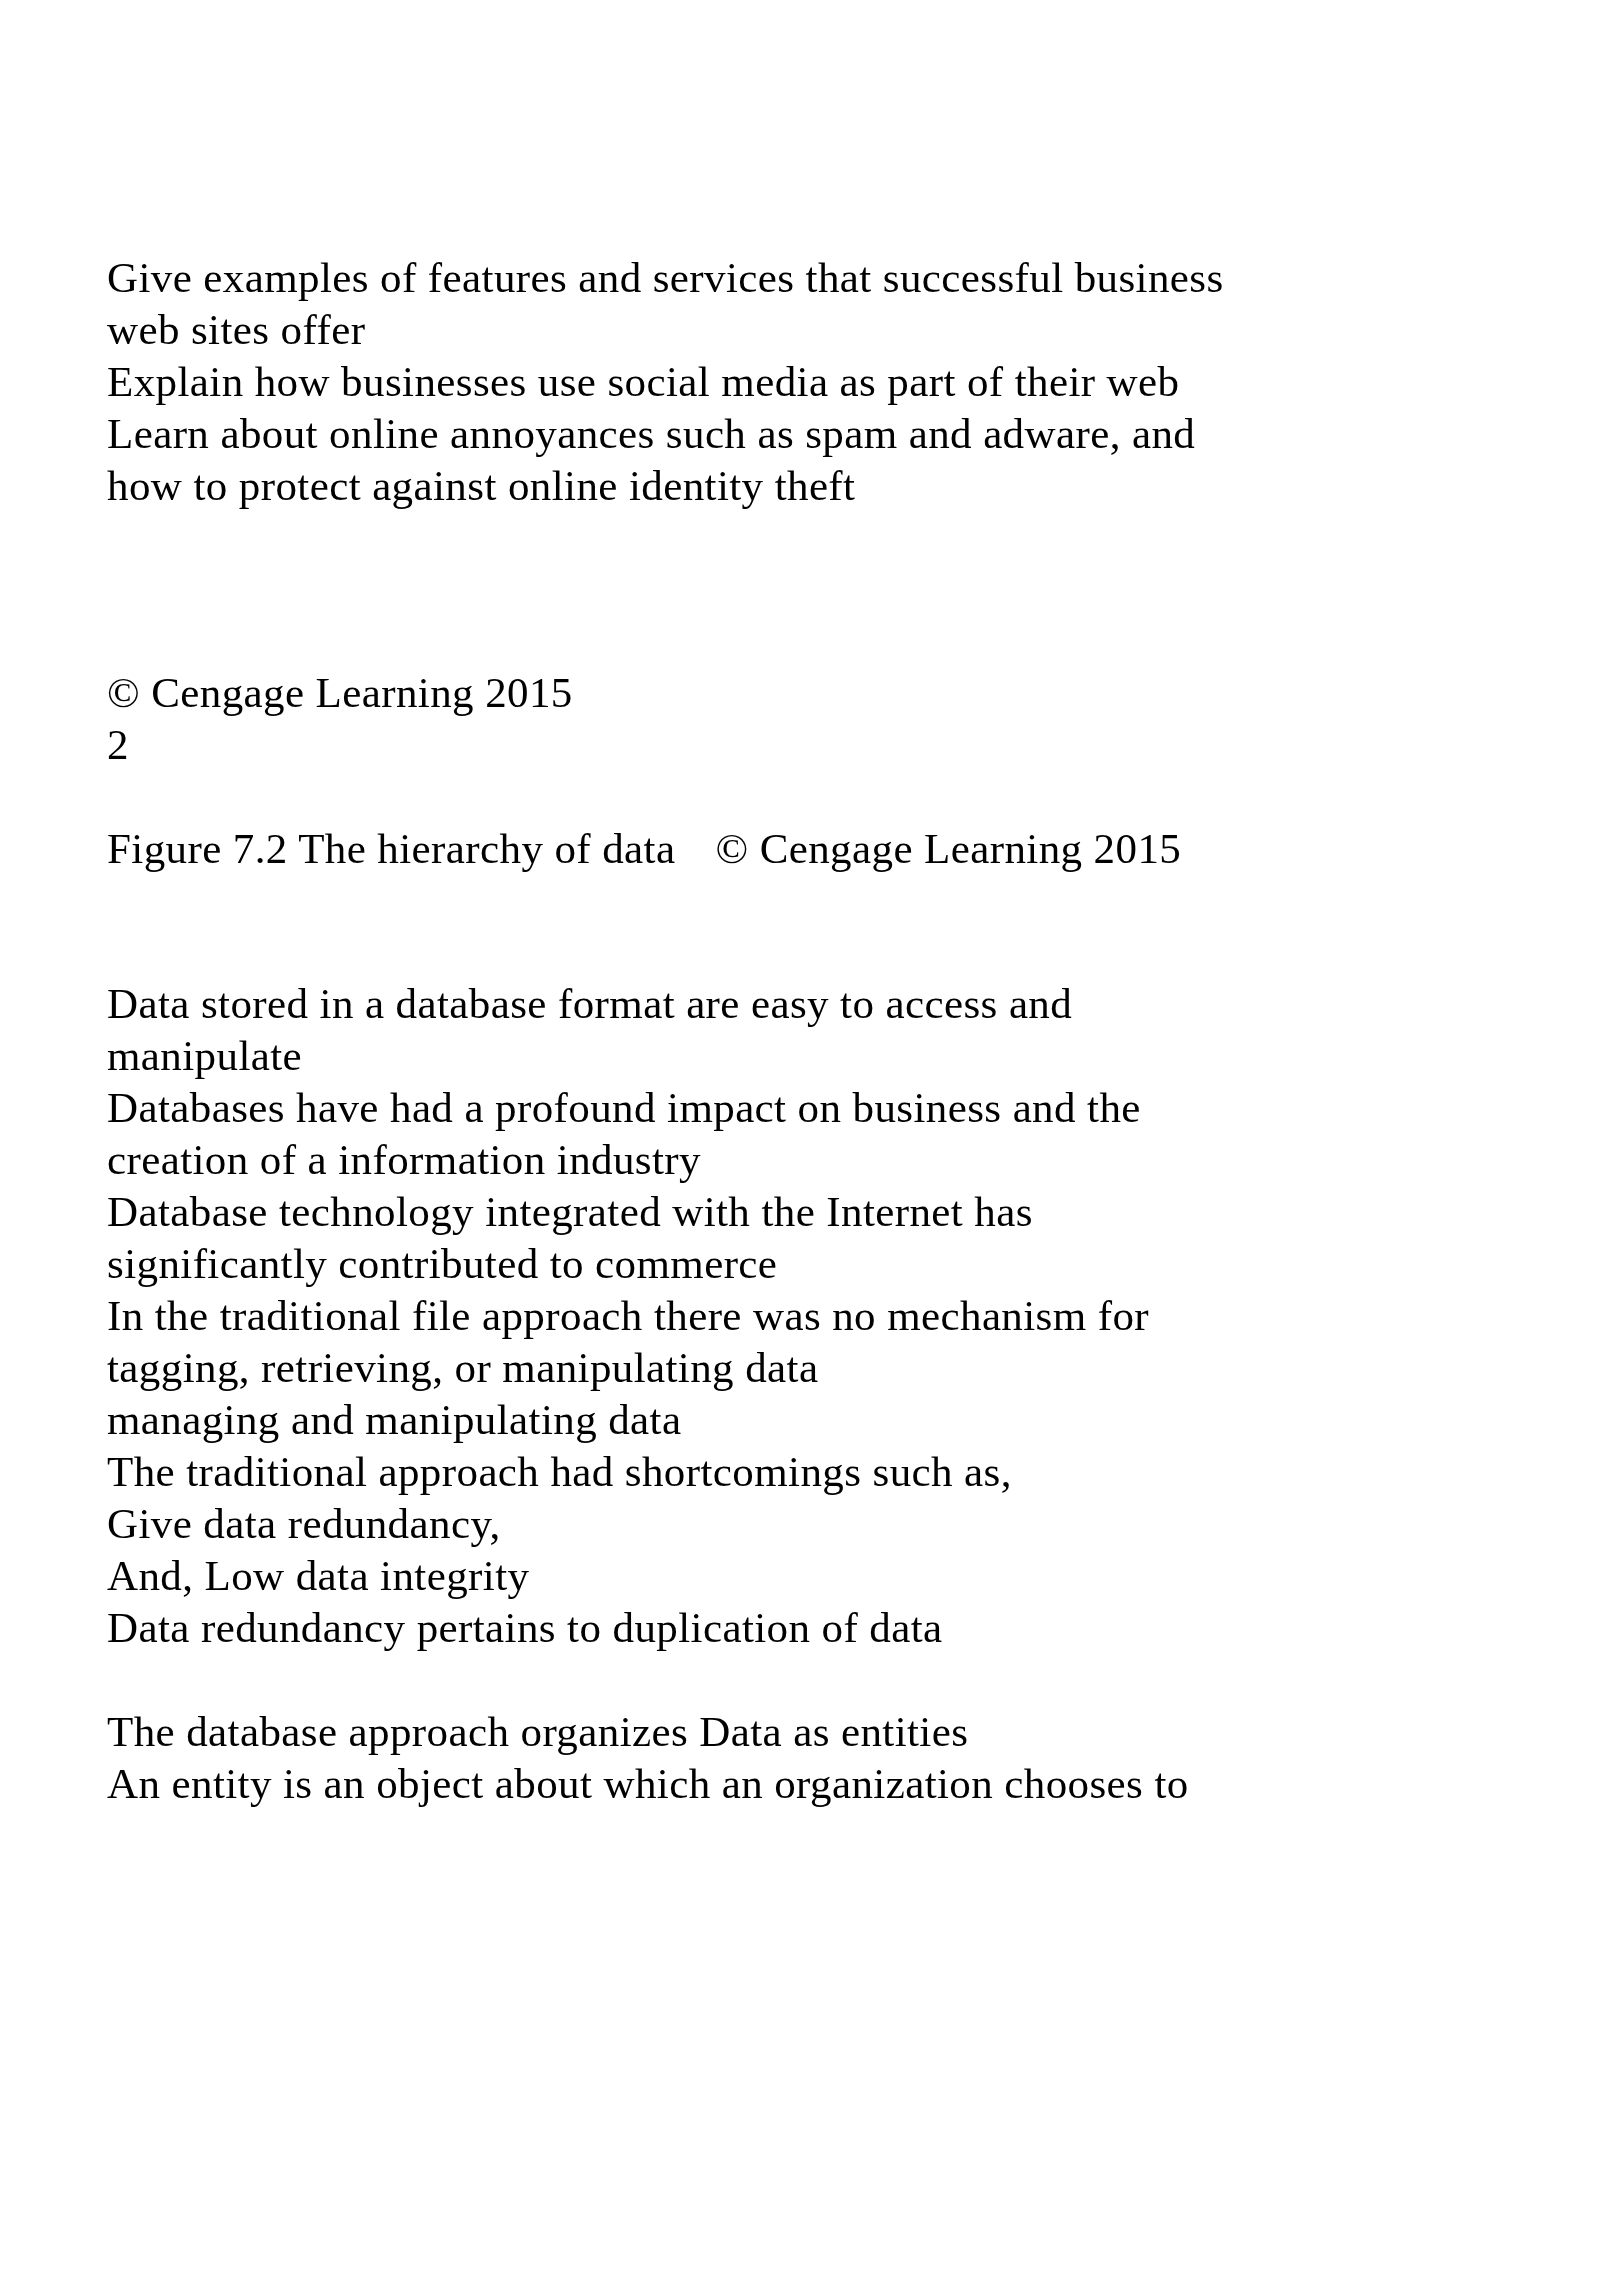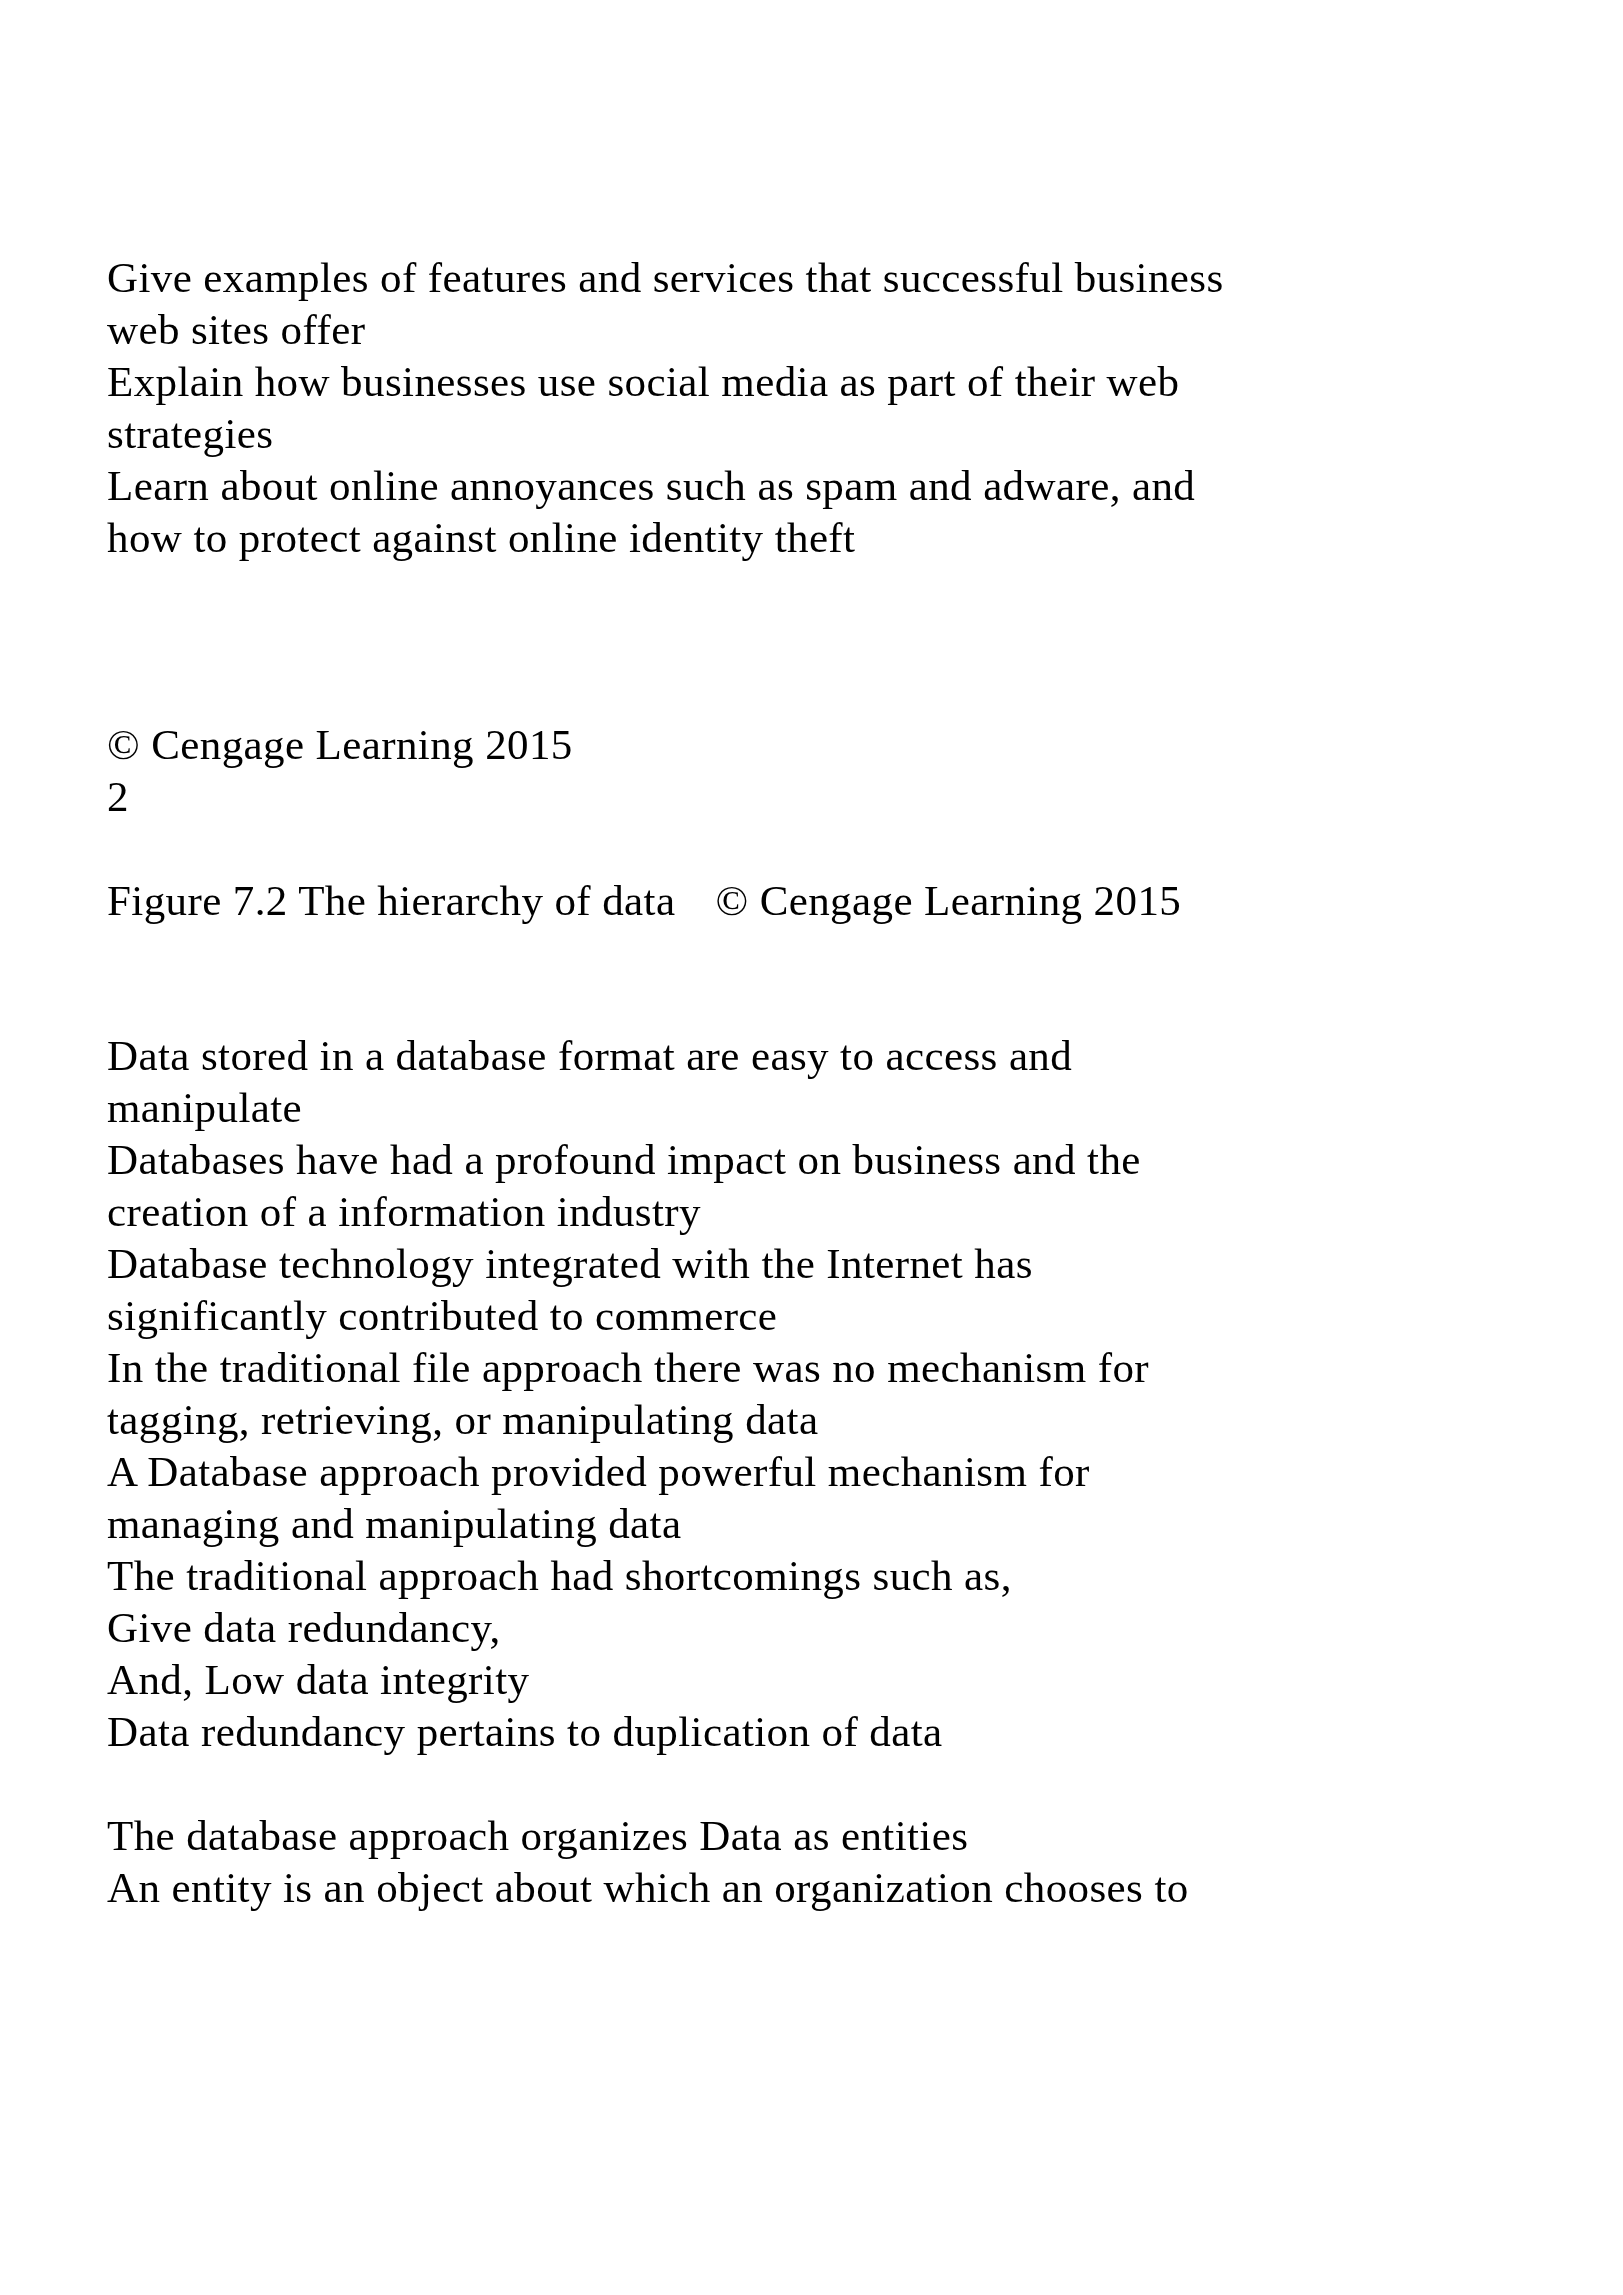--- a/index.html
+++ b/index.html
@@ -40,21 +40,20 @@
 </style>
 </head>
 <body>
 
 <div class="page">
 
   <div class="block">
     <div class="line">Give examples of features and services that successful business</div>
     <div class="line">web sites offer</div>
     <div class="line">Explain how businesses use social media as part of their web</div>
-    <div class="line">strategies</div>
     <div class="line">Learn about online annoyances such as spam and adware, and</div>
     <div class="line">how to protect against online identity theft</div>
   </div>
 
   <div class="block gap-3">
     <div class="line">© Cengage Learning 2015</div>
     <div class="line">2</div>
   </div>
 
   <div class="block gap-1">
@@ -63,21 +62,20 @@
 
   <div class="block gap-2">
     <div class="line">Data stored in a database format are easy to access and</div>
     <div class="line">manipulate</div>
     <div class="line">Databases have had a profound impact on business and the</div>
     <div class="line">creation of a information industry</div>
     <div class="line">Database technology integrated with the Internet has</div>
     <div class="line">significantly contributed to commerce</div>
     <div class="line">In the traditional file approach there was no mechanism for</div>
     <div class="line">tagging, retrieving, or manipulating data</div>
-    <div class="line">A Database approach provided powerful mechanism for</div>
     <div class="line">managing and manipulating data</div>
     <div class="line">The traditional approach had shortcomings such as,</div>
     <div class="line">Give data redundancy,</div>
     <div class="line">And, Low data integrity</div>
     <div class="line">Data redundancy pertains to duplication of data</div>
   </div>
 
   <div class="block gap-1">
     <div class="line">The database approach organizes Data as entities</div>
     <div class="line">An entity is an object about which an organization chooses to</div>

